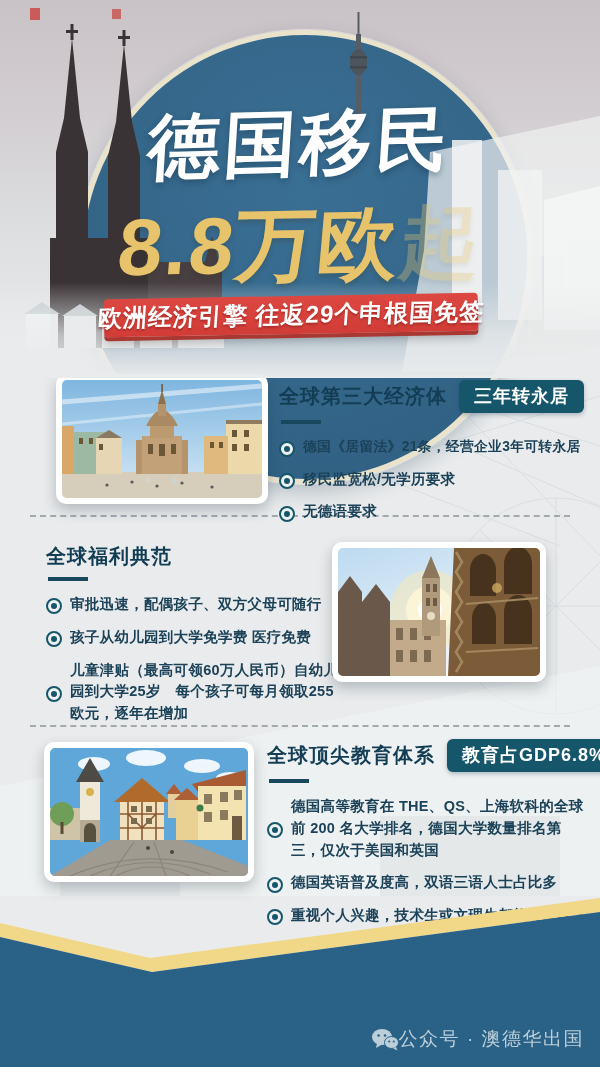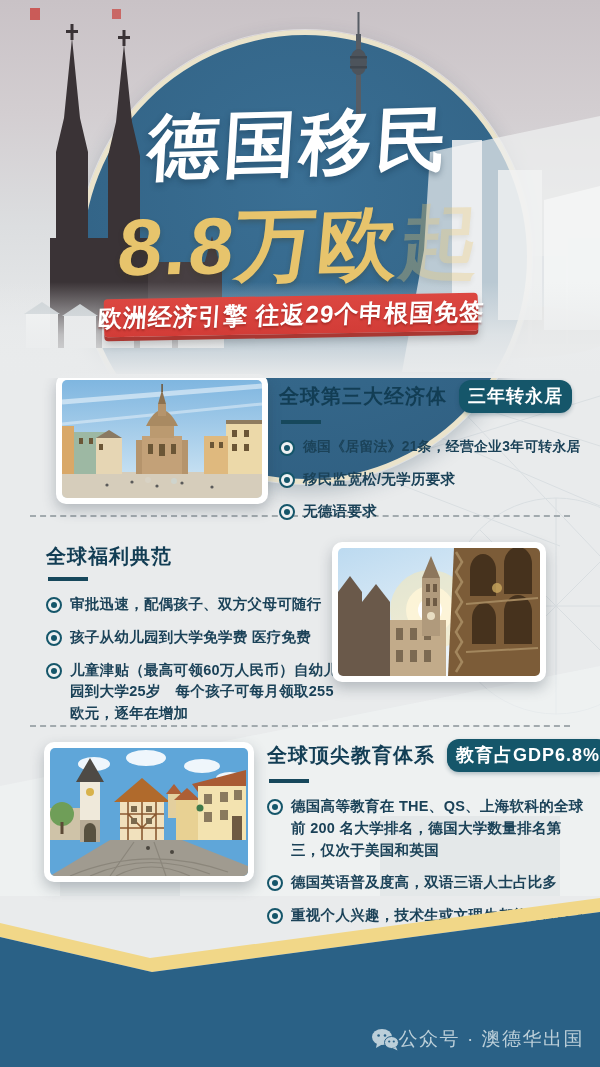--- a/index.html
+++ b/index.html
@@ -44,25 +44,25 @@
     text-shadow:0 2px 2px rgba(120,25,20,.45);}
   
   .wm{position:absolute;left:0;top:356px;z-index:0;}
   .photo-frame{position:absolute;background:#fff;border-radius:10px;padding:6px;
     box-shadow:0 6px 14px rgba(40,55,70,.28);z-index:2;}
   .photo-frame svg{display:block;border-radius:5px;}
   .sec-text{position:absolute;z-index:2;}
   .sec-head-row{display:flex;align-items:center;gap:12px;}
   .sec-title{font-size:20px;font-weight:900;color:#123d54;letter-spacing:1px;white-space:nowrap;}
   .sec-badge{background:#15566a;color:#fff;font-size:18px;font-weight:800;
-    padding:4px 9px 5px;letter-spacing:1px;white-space:nowrap;border-radius:12px;
+    padding:4px 15px 5px;letter-spacing:1px;white-space:nowrap;border-radius:6px;
     box-shadow:0 2px 4px rgba(20,60,80,.3);}
   .sec-underline{display:block;width:40px;height:4px;background:#17485c;margin:7px 0 0 2px;}
   .bullets{list-style:none;margin:13px 0 0 0;padding:0;}
-  .bullet{display:flex;align-items:flex-start;gap:8px;margin-bottom:11px;}
+  .bullet{display:flex;align-items:center;gap:8px;margin-bottom:11px;}
   .bullet-text{font-size:14.5px;font-weight:700;color:#1b4258;line-height:1.5;letter-spacing:.3px;}
   .bdot{flex:0 0 auto;width:12px;height:12px;margin-top:3px;border:2.5px solid #15566a;
     border-radius:50%;position:relative;background:#eef1f2;}
   .bdot::after{content:'';position:absolute;left:3px;top:3px;width:6px;height:6px;
     background:#15566a;border-radius:50%;}
   .divider{position:absolute;left:30px;width:540px;height:0;
     border-top:2px dashed #a2aaae;z-index:1;}
   
   .sec1-frame{left:56px;top:374px;}
   .sec1-text{left:279px;top:380px;width:312px;}

